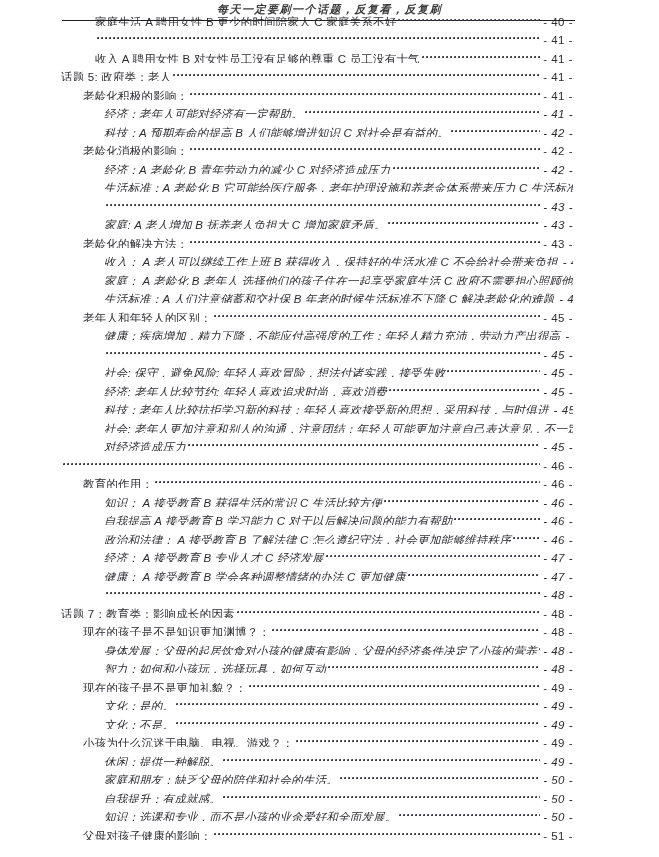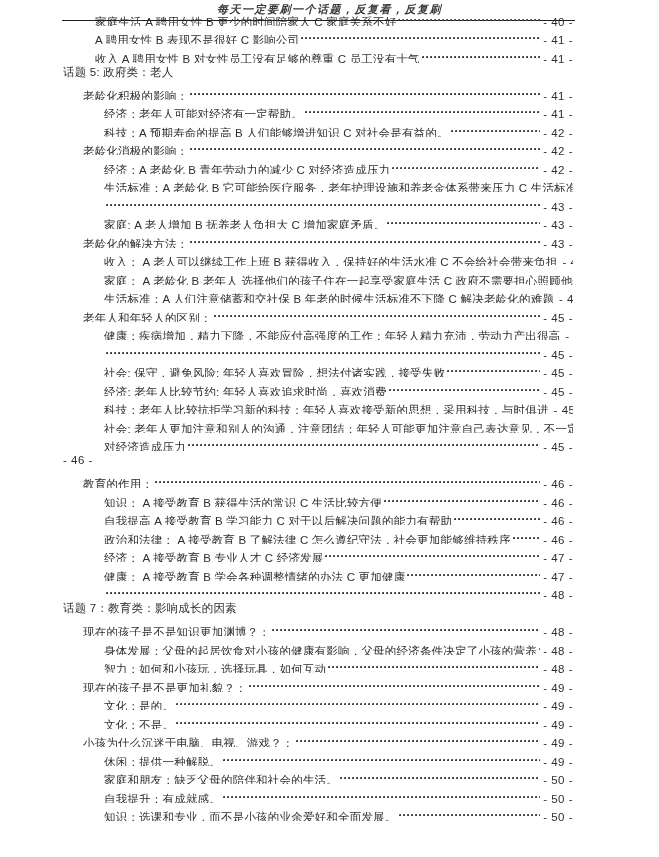--- a/index.html
+++ b/index.html
@@ -41,41 +41,40 @@
   }
   .row .t{flex:0 0 auto;white-space:nowrap;letter-spacing:0.2px;}
   .row .leader{flex:1 1 auto;min-width:0;position:relative;margin:0 3px 0 2px;height:100%;}
   .row .leader::after{
     content:"";position:absolute;left:0;right:0;bottom:4px;height:3px;
     background-image:radial-gradient(circle at 1.2px 1.2px,#3f3f4a 0.9px,rgba(0,0,0,0) 1.2px);
     background-size:4px 3px;background-repeat:repeat-x;
   }
   .row .leader.nodots::after{display:none;}
   .row .pg{flex:0 0 auto;text-align:center;white-space:nowrap;letter-spacing:0.5px;}
-  .ind-0{padding-left:0;flex-direction:column;}
+  .ind-0{padding-left:0;}
   .ind-1{padding-left:22px;}
-  .ind-2{padding-left:43px;}
+  .ind-2{padding-left:43px;font-style:italic;}
   .ind-x{padding-left:34px;}
 </style>
 </head>
 <body>
 
 <div class="page">
   <div class="hdr">
     <div class="motto">每天一定要刷一个话题，反复看，反复刷</div>
     <div class="rule"></div>
   </div>
   <div class="toc">
       <div class="row ind-x">
         <span class="t">家庭生活 A 聘用女性 B 更少的时间陪家人 C 家庭关系不好</span>
         <span class="leader"></span>
         <span class="pg">- 40 -</span>
       </div>
       <div class="row ind-x">
-        <span class="t">A 聘用女性 B 表现不是很好 C 影响公司</span>
         <span class="leader"></span>
         <span class="pg">- 41 -</span>
       </div>
       <div class="row ind-x">
         <span class="t">收入 A 聘用女性 B 对女性员工没有足够的尊重 C 员工没有士气</span>
         <span class="leader"></span>
         <span class="pg">- 41 -</span>
       </div>
       <div class="row ind-0">
         <span class="t">话题 5: 政府类：老人</span>
@@ -270,15 +269,20 @@
       </div>
       <div class="row ind-2">
         <span class="t">自我提升：有成就感。</span>
         <span class="leader"></span>
         <span class="pg">- 50 -</span>
       </div>
       <div class="row ind-2">
         <span class="t">知识：选课和专业，而不是小孩的业余爱好和全面发展。</span>
         <span class="leader"></span>
         <span class="pg">- 50 -</span>
+      </div>
+      <div class="row ind-1">
+        <span class="t">父母对孩子健康的影响：</span>
+        <span class="leader"></span>
+        <span class="pg">- 51 -</span>
       </div>
     </div>
 </div>
 
 </body></html>

